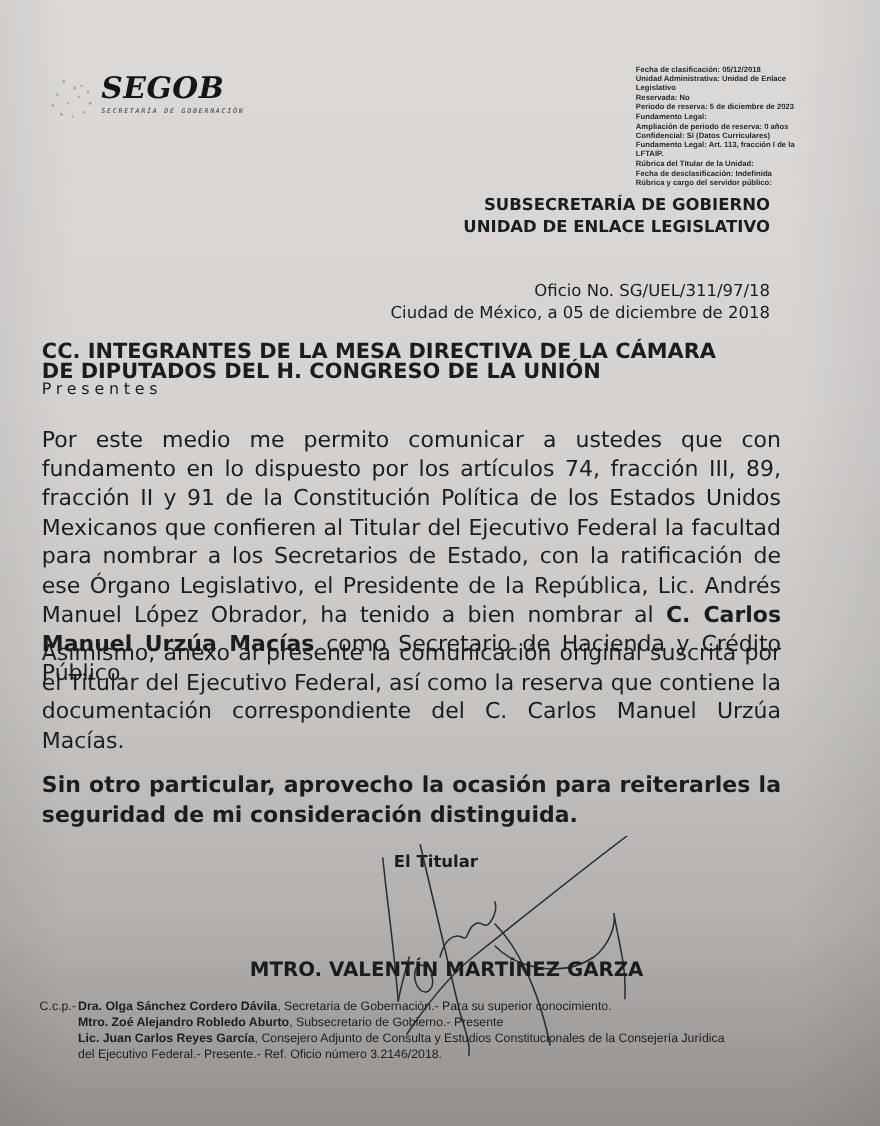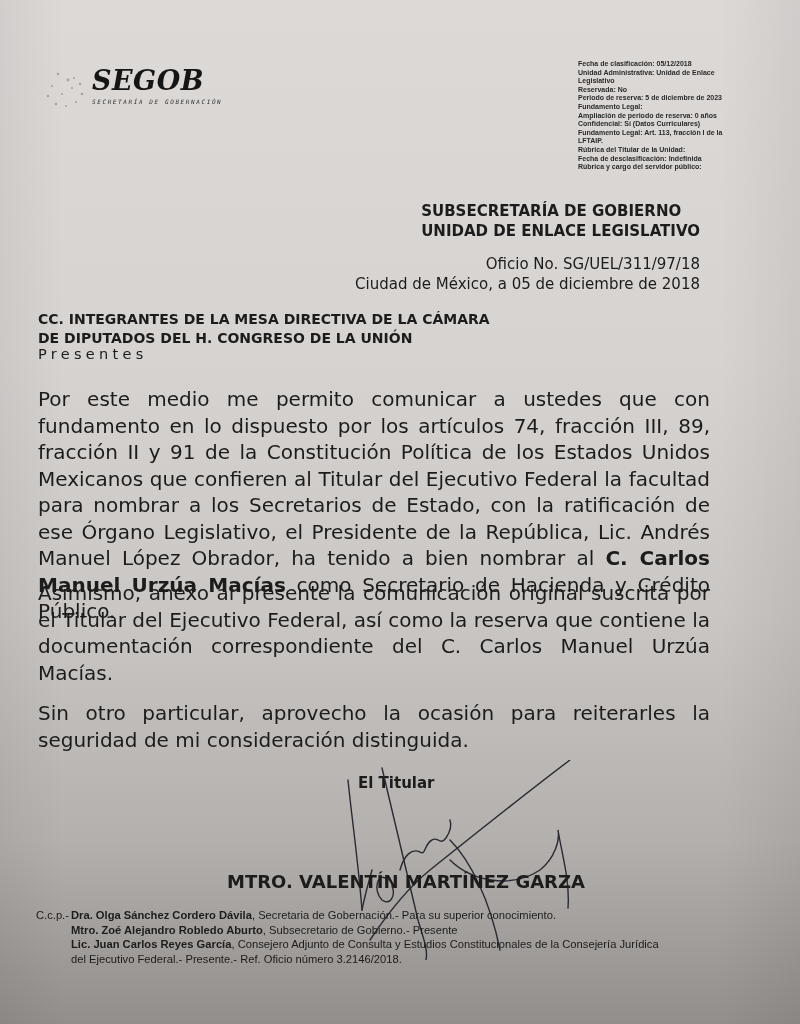--- a/index.html
+++ b/index.html
@@ -10,28 +10,28 @@
     color:#1c1c1c;
   }
   .vignette { position:absolute; inset:0; pointer-events:none;
     background: linear-gradient(90deg, rgba(0,0,0,0.05) 0%, rgba(0,0,0,0) 8%, rgba(0,0,0,0) 90%, rgba(0,0,0,0.06) 100%); }
   .abs { position:absolute; }
   .logo { left:92px; top:66px;font-style:italic; }
   .logo .name { font-family:"DejaVu Serif", serif; font-weight:bold; font-size:27px; letter-spacing:0.5px; color:#151515; line-height:30px; }
   .logo .sub { font-family:"DejaVu Sans Mono", monospace; font-size:6px; letter-spacing:1.6px; color:#333; margin-top:2px; }
   .seal { left:38px; top:64px; width:56px; height:48px; }
   .classif { left:578px; top:60px; width:150px; font-family:"Liberation Sans", sans-serif; font-size:7px; line-height:8.6px; color:#2a2a2a; font-weight:bold; }
-  .dept { right:100px; top:201px; font-weight:bold; font-size:15px; line-height:20px; }
+  .dept { right:100px; top:176px; text-align:right; font-weight:bold; font-size:15px; line-height:20px; }
   .ref { right:100px; top:254px; text-align:right; font-size:15px; line-height:20px;margin-left:32px; }
-  .addressee { left:38px; top:310px; font-weight:bold; font-size:14px; line-height:19px; }
+  .addressee { left:38px; top:310px; font-weight:bold; font-size:19px; line-height:19px; }
   .presentes { left:38px; top:346px; font-size:14.5px; letter-spacing:4.3px; }
   .para { left:38px; width:672px; font-size:20px; line-height:26.5px; text-align:justify; text-align-last:left; }
   .p1 { top:386px; }
   .p2 { top:580px; }
-  .p3 { top:700px; }
+  .p3 { top:700px;font-weight:bold; }
   .para b { font-weight:bold; }
   .titular { left:358px; top:757px; font-weight:bold; font-size:15px;margin-top:17px; }
   .signer { left:227px; top:871px; font-weight:bold; font-size:18px; }
   .ccp { left:36px; top:908px; font-family:"Liberation Sans", sans-serif; font-size:11.2px; line-height:14.6px; }
   .ccp .lbl { position:absolute; left:0; top:0; }
   .ccp .lines { margin-left:35px; }
   .ccp b { font-weight:bold; }
   .sig { left:300px; top:760px; width:300px; height:200px; }
 </style>
 </head>

